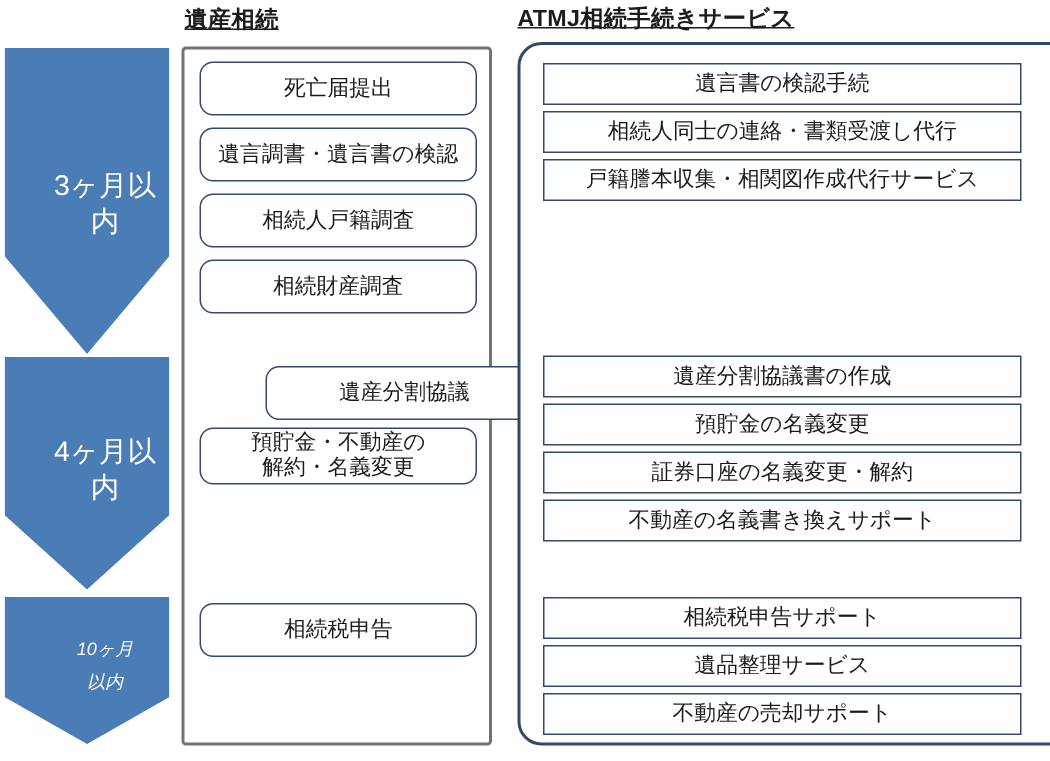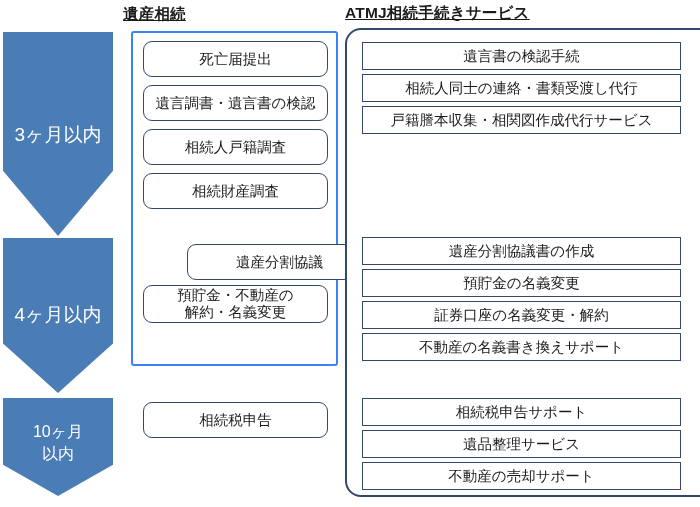--- a/index.html
+++ b/index.html
@@ -49,33 +49,34 @@
     white-space: pre-line;
     display: flex;
     align-items: center;
     justify-content: center;
   }
   .arrow .arrow-label {
     display: block;
     width: 100%;
     transform: translateY(-12%);
     white-space: pre-line;
+    padding-left: 24px;
   }
   #arrow-0 { left: 3px;  top: 32px;  width: 110px; height: 204px; }
   #arrow-0 .arrow-label { transform: translateY(6%); }
   #arrow-1 { left: 3px;  top: 238px; width: 110px; height: 155px; }
   #arrow-1 .arrow-label { transform: translateY(-4%); }
   #arrow-2 { left: 3px;  top: 398px; width: 110px; height: 98px; }
-  #arrow-2 .arrow-label { transform: translateY(-8%); font-size: 16px; line-height: 22px; }
+  #arrow-2 .arrow-label { transform: translateY(-8%); font-size: 12px; line-height: 22px; font-style: italic; }
 
   
   .panel { position: absolute; box-sizing: border-box; background: #ffffff; }
   #panel-left {
-    left: 131px; top: 31px; width: 207px; height: 335px;
-    border: 2px solid #3b82f6;
+    left: 121px; top: 31px; width: 207px; height: 466px;
+    border: 2px solid #737373;
     border-radius: 3px;
   }
   #panel-right {
     left: 345px; top: 28px; width: 397px; height: 469px;
     border: 2px solid #33496a;
     border-radius: 16px;
   }
 
   
   .item {

